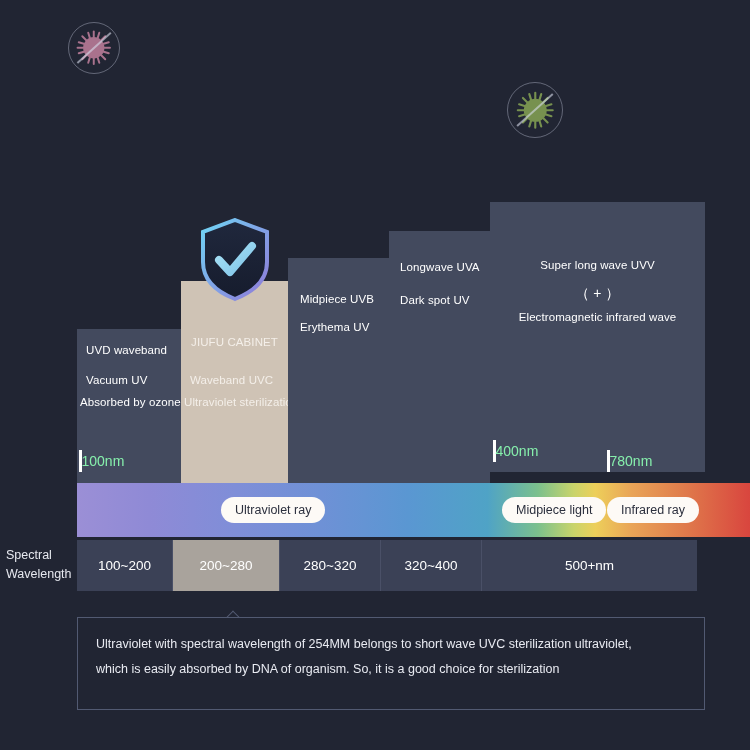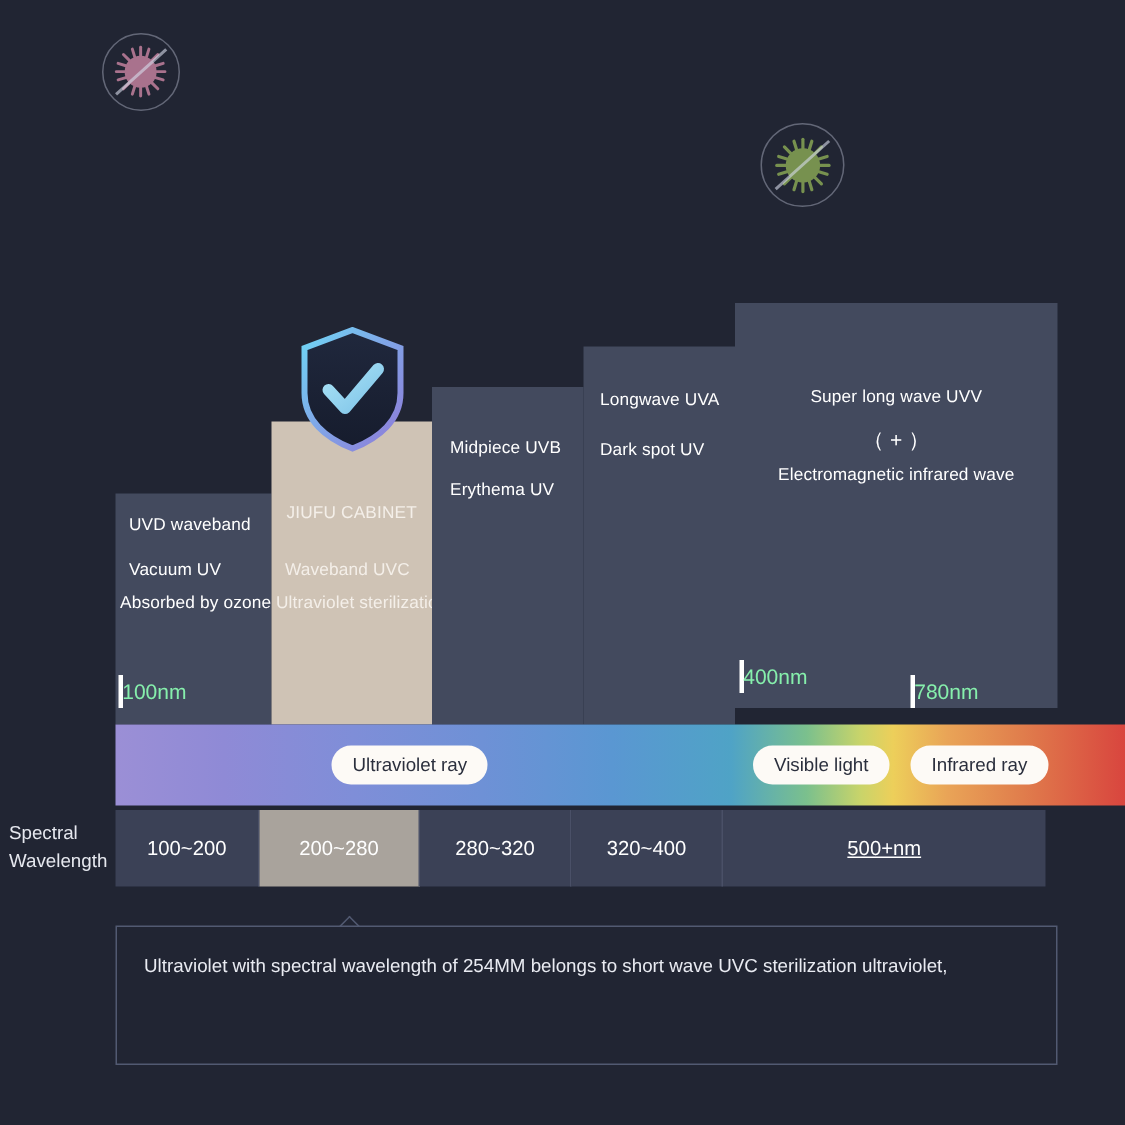--- a/index.html
+++ b/index.html
@@ -252,35 +252,36 @@
     <span class="stick"></span>
     <span>400nm</span>
   </div>
   <div class="tick" style="left:607px; top:450px;">
     <span class="stick"></span>
     <span>780nm</span>
   </div>
 
   <div class="spectrum" style="left:77px; top:483px; width:720px; height:54px;">
     <span class="pill" style="left:144px;">Ultraviolet ray</span>
-    <span class="pill" style="left:425px;">Visible light</span>
+    <span class="pill" style="left:425px;">Midpiece light</span>
     <span class="pill" style="left:530px;">Infrared ray</span>
   </div>
 
   <div class="wl-label" style="left:6px; top:546px; width:68px;">
     <div>Spectral</div>
     <div>Wavelength</div>
   </div>
 
   <div class="wl-row" style="left:77px; top:540px; width:628px; height:51px;">
     <div class="wl-cell" style="width:96px;text-align:center;">100~200</div>
     <div class="wl-cell hl" style="width:107px;">200~280</div>
     <div class="wl-cell" style="width:101px;">280~320</div>
     <div class="wl-cell" style="width:101px;">320~400</div>
-    <div class="wl-cell" style="width:215px;text-decoration:underline;">500+nm</div>
+    <div class="wl-cell" style="width:215px;">500+nm</div>
   </div>
 
   <div class="note-arrow" style="left:226px; top:609px;"></div>
   <div class="note" style="left:77px; top:617px; width:628px; height:93px;">
     <div>Ultraviolet with spectral wavelength of 254MM belongs to short wave UVC sterilization ultraviolet,</div>
+    <div>which is easily absorbed by DNA of organism.  So, it is a good choice for sterilization</div>
   </div>
 
 </div>
 
 </body></html>

